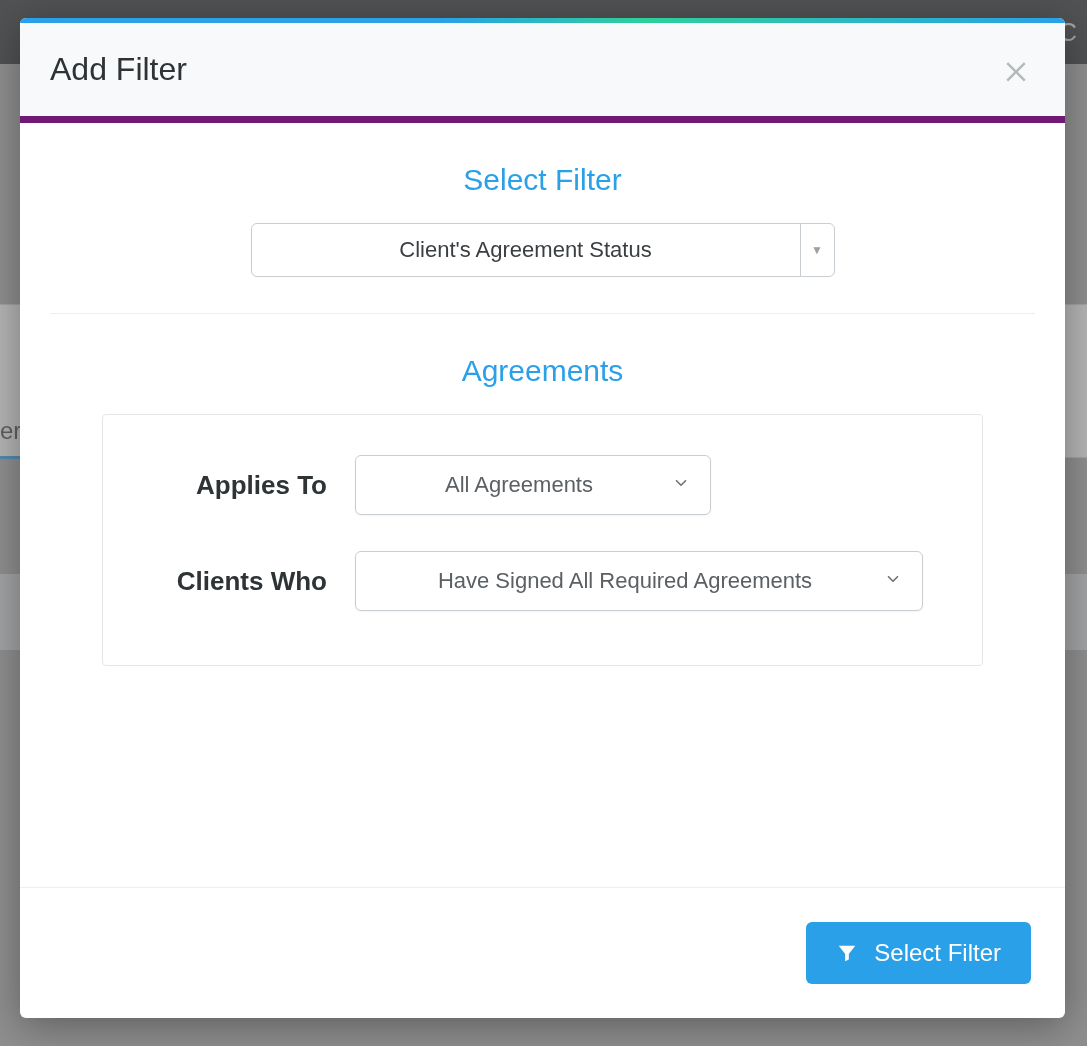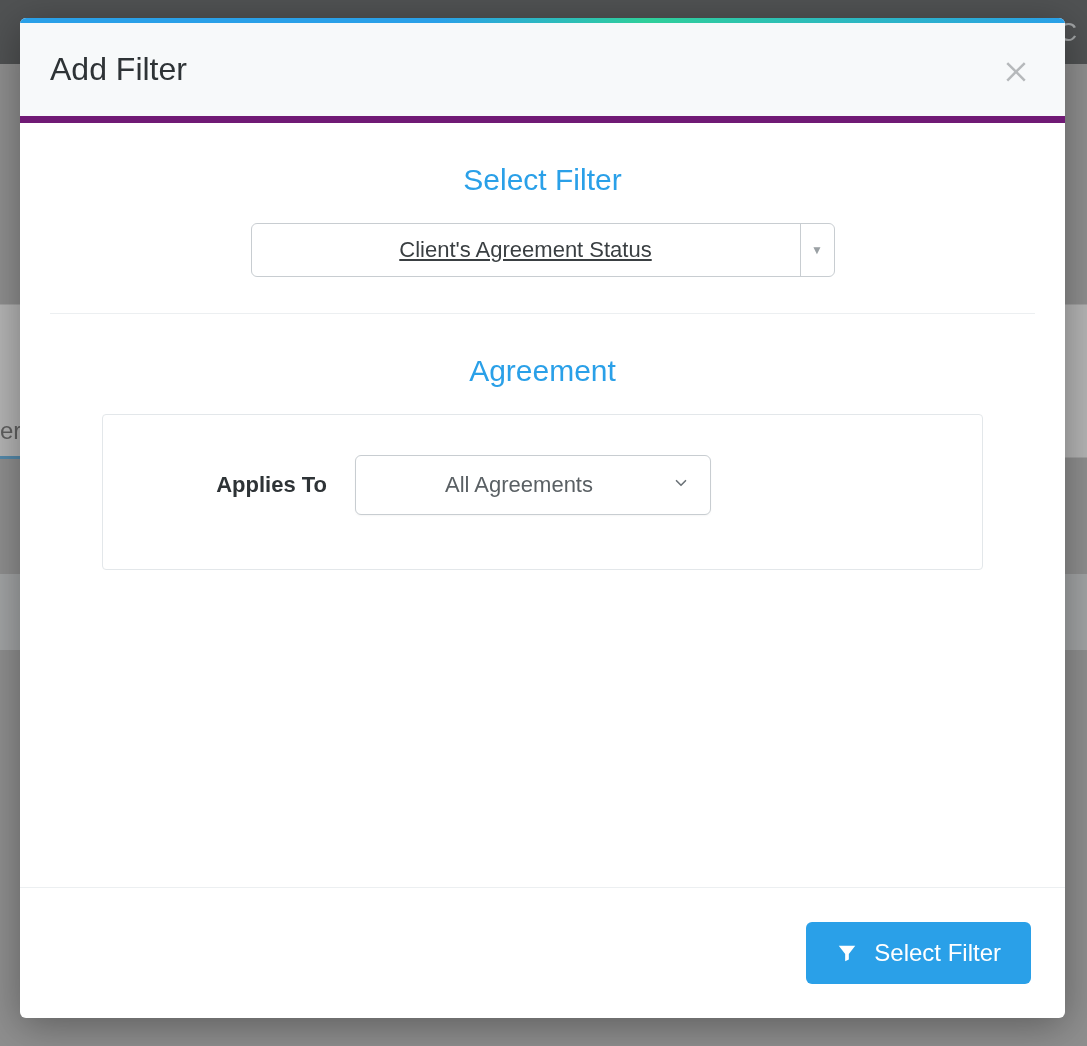--- a/index.html
+++ b/index.html
@@ -134,21 +134,20 @@
     overflow: hidden;
   }
   .filter-select .value {
     flex: 1;
     display: flex;
     align-items: center;
     justify-content: center;
     font-size: 22px;
     color: #3a3f42;
     padding: 0 12px;
-    text-decoration: underline;
   }
   .filter-select .caret {
     width: 34px;
     border-left: 1px solid #c8cdd1;
     display: flex;
     align-items: center;
     justify-content: center;
     color: #9aa0a4;
     font-size: 12px;
   }
@@ -162,21 +161,21 @@
   .form-row {
     display: flex;
     align-items: center;
     margin-bottom: 36px;
   }
   .form-row:last-child { margin-bottom: 0; }
   .form-label {
     width: 224px;
     text-align: right;
     padding-right: 28px;
-    font-size: 22px;
+    font-size: 26px;
     font-weight: 600;
     color: #2e3336;
   }
   .form-control {
     position: relative;
   }
   .std-select {
     height: 60px;
     border: 1px solid #c8cdd1;
     border-radius: 6px;
@@ -265,38 +264,51 @@
       <h2 class="section-title">Select Filter</h2>
       <div class="filter-select-wrap">
         <div class="filter-select">
           <div class="value">Client's Agreement Status</div>
           <div class="caret">▼</div>
         </div>
       </div>
     </div>
 
     <div class="section" style="border-bottom:none;">
-      <h2 class="section-title">Agreement</h2>
+      <h2 class="section-title">Agreements</h2>
 
       <div class="form-card">
 
         <div class="form-row">
           <div class="form-label">Applies To</div>
           <div class="form-control">
             <div class="std-select w-applies">
               <span>All Agreements</span>
               <span class="chev">
                 <svg width="18" height="18" viewBox="0 0 24 24" fill="none" stroke="#6c7378" stroke-width="2.2" stroke-linecap="round" stroke-linejoin="round">
                     <polyline points="6 9 12 15 18 9"></polyline>
                   </svg>
               </span>
             </div>
           </div>
         </div>
 
+        <div class="form-row">
+          <div class="form-label">Clients Who</div>
+          <div class="form-control">
+            <div class="std-select w-clients">
+              <span>Have Signed All Required Agreements</span>
+              <span class="chev">
+                <svg width="18" height="18" viewBox="0 0 24 24" fill="none" stroke="#6c7378" stroke-width="2.2" stroke-linecap="round" stroke-linejoin="round">
+                    <polyline points="6 9 12 15 18 9"></polyline>
+                  </svg>
+              </span>
+            </div>
+          </div>
+        </div>
 
       </div>
     </div>
 
   </div>
 
   <div class="modal-footer">
     <button class="btn-primary">
       <span class="funnel-icon">
         <svg width="22" height="22" viewBox="0 0 24 24" fill="#ffffff">

